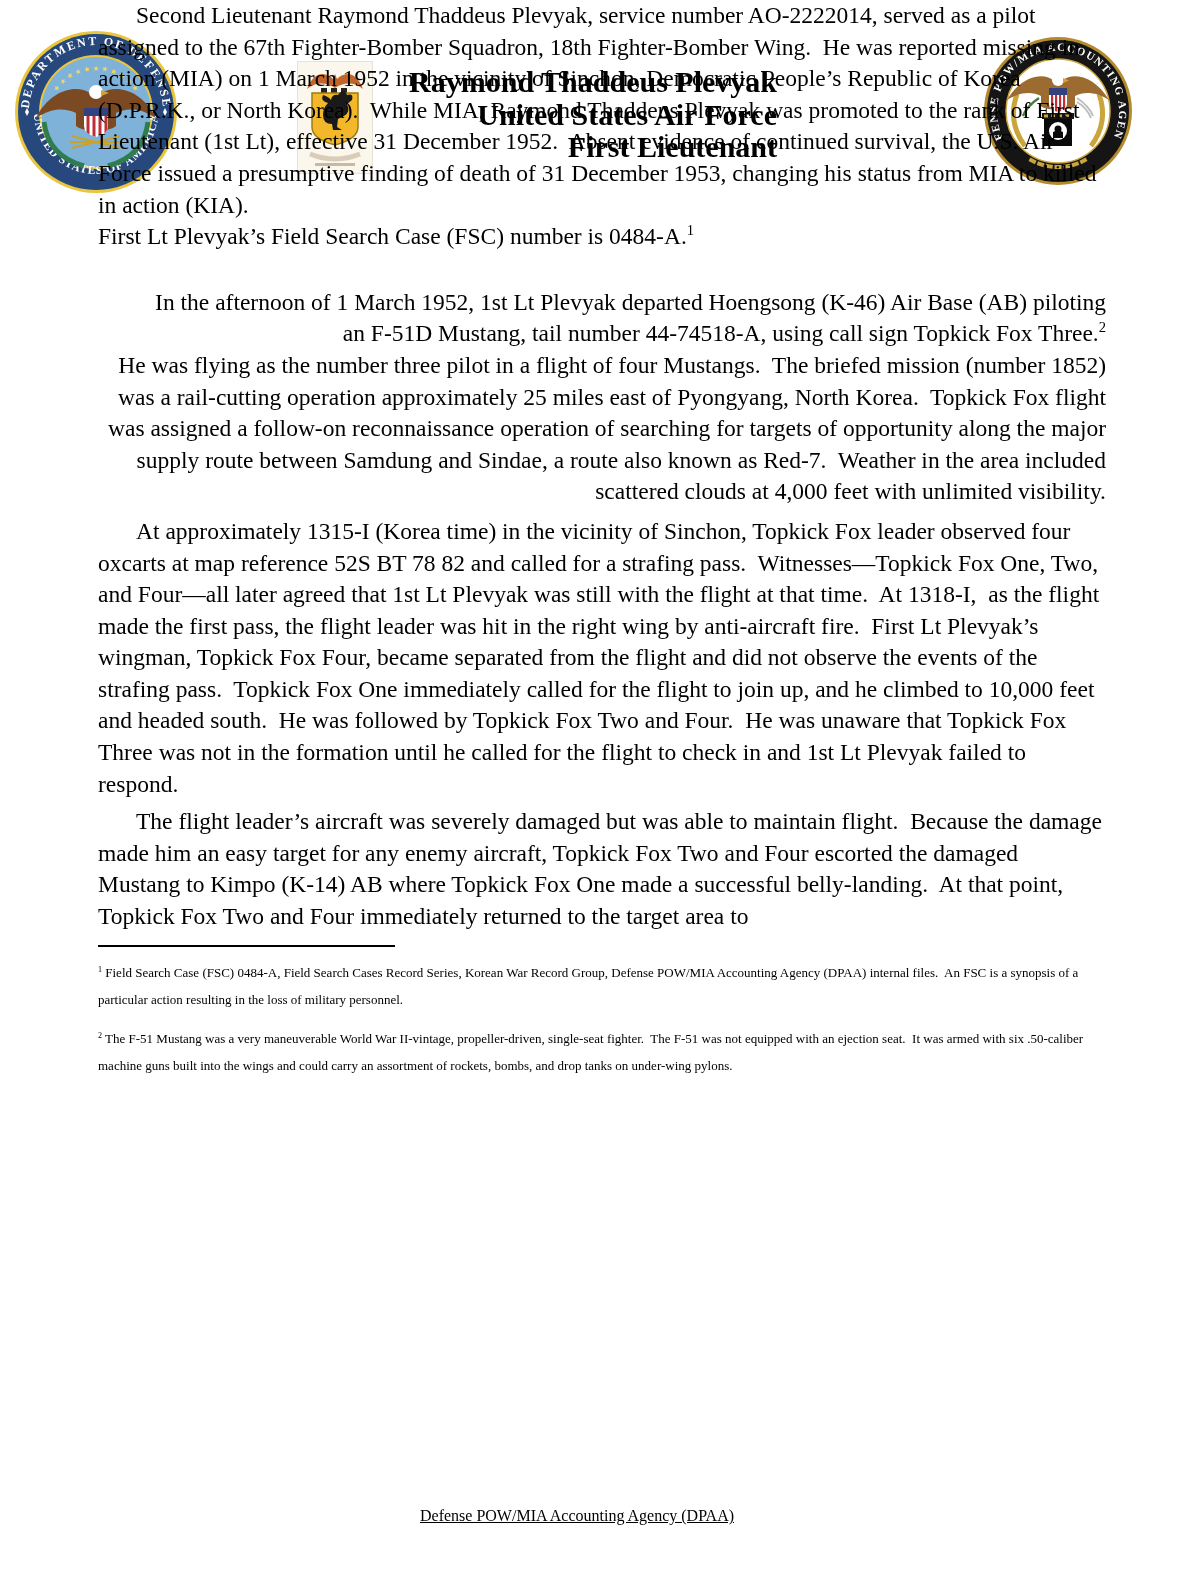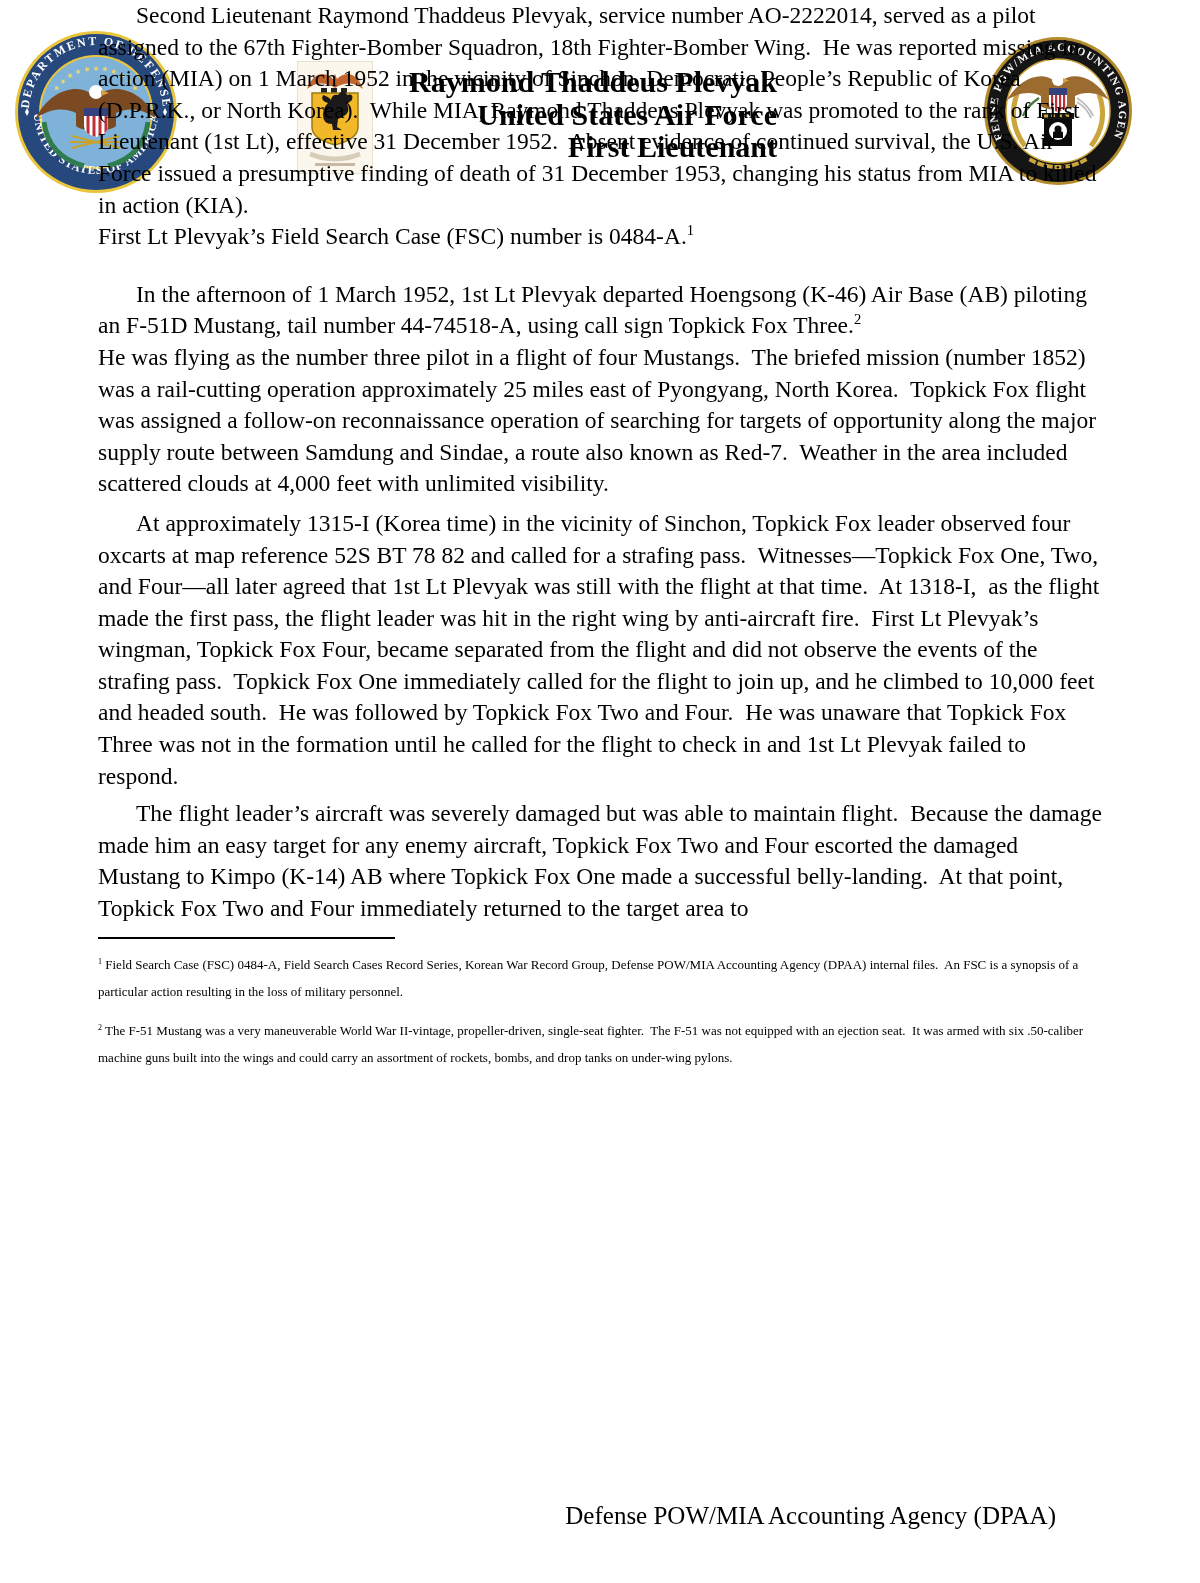--- a/index.html
+++ b/index.html
@@ -23,34 +23,35 @@
     font-size:27px; font-weight:bold; text-align:center; line-height:32px;
     margin-right:50px;
   }
   #personal-heading { margin-top:220px; }
   #circumstances-heading { margin-top:32px; }
   .para {
     font-size:23.5px; line-height:31.6px; white-space:pre-wrap;
     text-indent:38px; text-align:left;
   }
   #personal-para { }
-  #circ-para-1 { margin-top:26px; }
+  #circ-para-1 { margin-top:34px;text-align:right; }
   #circ-para-2 { margin-top:8px; }
   #circ-para-3 { margin-top:6px; }
   sup { font-size:62%; line-height:0; vertical-align:super; }
   
   .fn-sep { margin-top:12px; width:297px; height:2px; background:#000; }
   .footnote {
     font-size:13px; line-height:27px; white-space:pre-wrap; margin-top:12px;
   }
   
   .page-footer {
     position:absolute; top:1500px; left:98px; width:1008px;
-    text-align:right; font-size:25px; line-height:32px;
+    text-align:center; font-size:16px; line-height:32px;
     padding-right:50px;
+    text-decoration:underline;
   }
   .seal-text { font-family:"Liberation Serif",serif; }
 </style>
 </head>
 <body>
 
 <div class="page">
 
   <div class="header">
 

